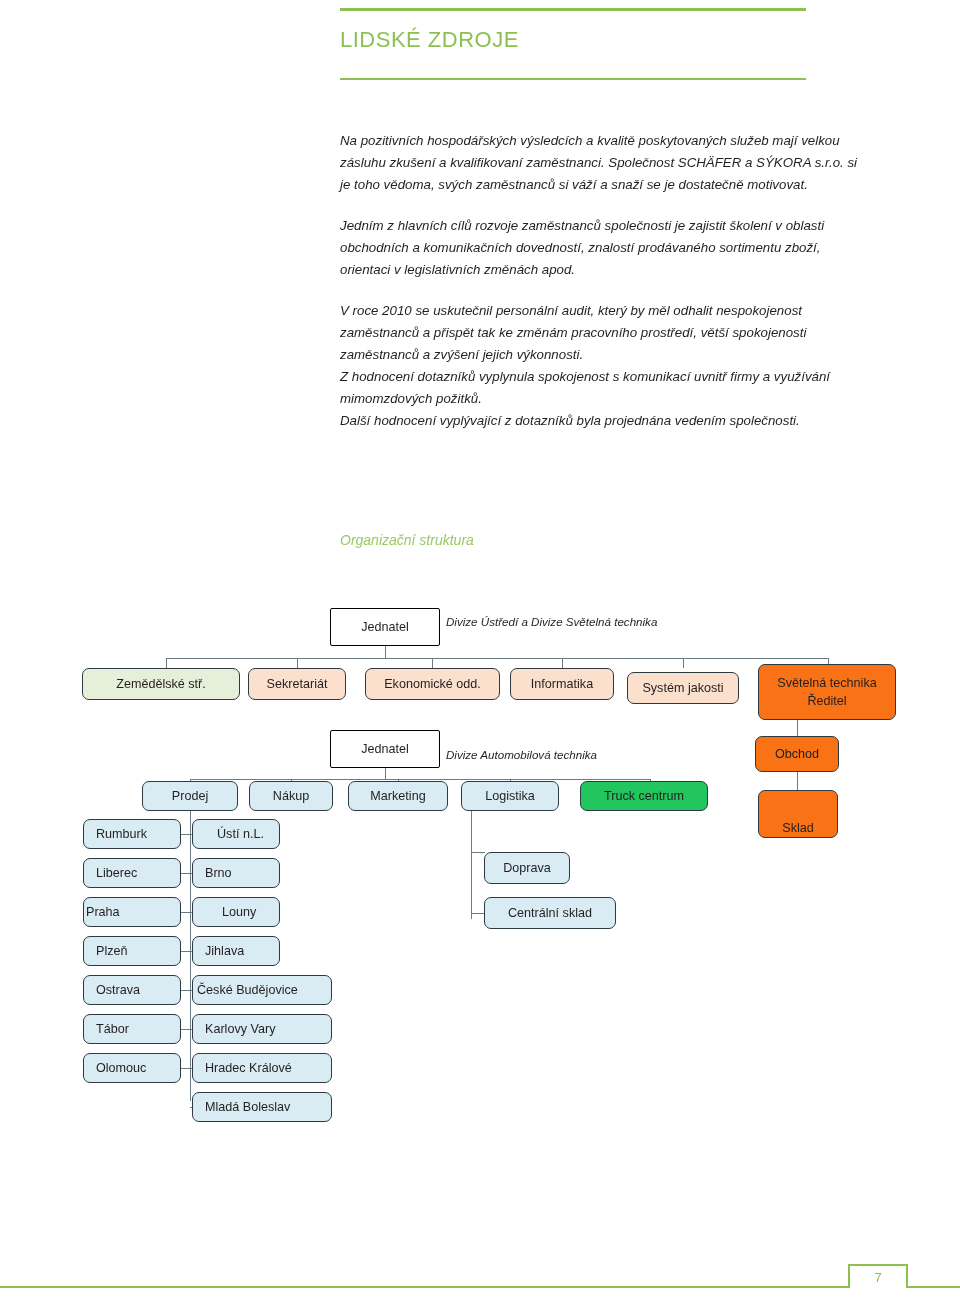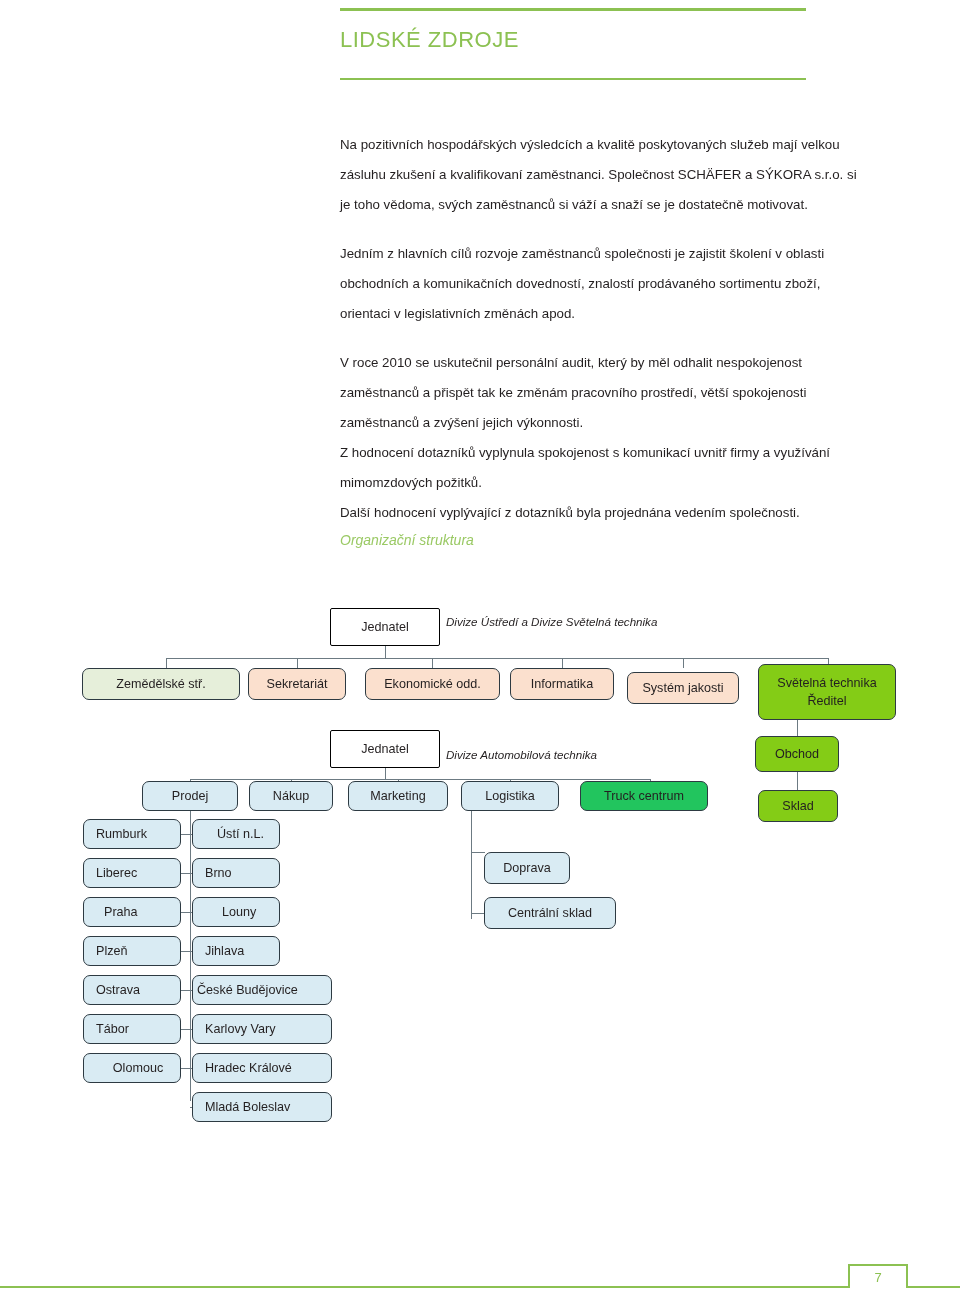--- a/index.html
+++ b/index.html
@@ -39,22 +39,23 @@
     white-space: nowrap;
   }
 
   
   .body-col {
     position: absolute;
     left: 340px; top: 130px;
     width: 530px;
   }
   .para {
+    font-style: italic;
     font-size: 13.3px;
-    line-height: 30px;
+    line-height: 22px;
     margin: 0 0 19px 0;
     text-align: left;
     color: #231f20;
   }
   .para.tight { margin-bottom: 0; }
 
   .sub-head {
     position: absolute;
     left: 340px; top: 532px;
     font-style: italic;
@@ -84,21 +85,21 @@
     flex-direction: column;
     align-items: center;
     justify-content: center;
     line-height: 18px;
     text-align: center;
     white-space: nowrap;
   }
   .node.sq { border-radius: 2px; border-color: #000; }
   .node.green  { background: #e6efda; }
   .node.peach  { background: #fbe0ce; }
-  .node.lav    { background: #84cc16; }
+  .node.lav    { background: #f97316; }
   .node.blue   { background: #d9ebf3; }
   .node.tan    { background: #22c55e; }
 
   .caption {
     position: absolute;
     font-style: italic;
     font-size: 11.6px;
     color: #231f20;
     white-space: nowrap;
   }
@@ -190,21 +191,21 @@
 
   <div class="node lav" style="left:758px; top:664px; width:138px; height:56px;">
     <span>Světelná technika</span>
     <span>Ředitel</span>
   </div>
   <div class="lnk v" style="left:797px; top:720px; height:16px;"></div>
   <div class="node lav" style="left:755px; top:736px; width:84px; height:36px;">
     <span>Obchod</span>
   </div>
   <div class="lnk v" style="left:797px; top:772px; height:18px;"></div>
-  <div class="node lav" style="left:758px; top:790px; width:80px; height:32px;">
+  <div class="node lav" style="left:758px; top:790px; width:80px; height:48px;justify-content:flex-end;">
     <span>Sklad</span>
   </div>
 
   <div class="node sq" style="left:330px; top:730px; width:110px; height:38px;">
     <span>Jednatel</span>
   </div>
   <div class="caption" style="left:446px; top:748px;">Divize Automobilová technika</div>
 
   <div class="lnk v" style="left:385px; top:768px; height:12px;"></div>
   <div class="lnk h" style="left:190px; top:779px; width:460px;"></div>
@@ -246,37 +247,37 @@
   <div class="lnk h" style="left:178px; top:834px; width:13px;"></div>
   <div class="node blue" style="left:83px; top:819px; width:98px; height:30px;">
     <span class="pad" style="width:100%; padding-left:12px; box-sizing:border-box; text-align:left;">Rumburk</span>
   </div>
   <div class="lnk h" style="left:178px; top:873px; width:13px;"></div>
   <div class="node blue" style="left:83px; top:858px; width:98px; height:30px;">
     <span style="width:100%; padding-left:12px; box-sizing:border-box; text-align:left;">Liberec</span>
   </div>
   <div class="lnk h" style="left:178px; top:912px; width:13px;"></div>
   <div class="node blue" style="left:83px; top:897px; width:98px; height:30px;">
-    <span style="width:100%; padding-left:20px; box-sizing:border-box; text-align:left;">Praha</span>
+    <span style="width:100%; padding-left:2px; box-sizing:border-box; text-align:left;">Praha</span>
   </div>
   <div class="lnk h" style="left:178px; top:951px; width:13px;"></div>
   <div class="node blue" style="left:83px; top:936px; width:98px; height:30px;">
     <span style="width:100%; padding-left:12px; box-sizing:border-box; text-align:left;">Plzeň</span>
   </div>
   <div class="lnk h" style="left:178px; top:990px; width:13px;"></div>
   <div class="node blue" style="left:83px; top:975px; width:98px; height:30px;">
     <span style="width:100%; padding-left:12px; box-sizing:border-box; text-align:left;">Ostrava</span>
   </div>
   <div class="lnk h" style="left:178px; top:1029px; width:13px;"></div>
   <div class="node blue" style="left:83px; top:1014px; width:98px; height:30px;">
     <span style="width:100%; padding-left:12px; box-sizing:border-box; text-align:left;">Tábor</span>
   </div>
   <div class="lnk h" style="left:178px; top:1068px; width:13px;"></div>
   <div class="node blue" style="left:83px; top:1053px; width:98px; height:30px;">
-    <span style="width:100%; padding-left:12px; box-sizing:border-box; text-align:center;">Olomouc</span>
+    <span style="width:100%; padding-left:12px; box-sizing:border-box; text-align:left;">Olomouc</span>
   </div>
 
   <div class="lnk h" style="left:190px; top:834px; width:13px;"></div>
   <div class="node blue" style="left:192px; top:819px; width:88px; height:30px;">
     <span style="width:100%; padding-left:24px; box-sizing:border-box; text-align:left;">Ústí n.L.</span>
   </div>
   <div class="lnk h" style="left:190px; top:873px; width:13px;"></div>
   <div class="node blue" style="left:192px; top:858px; width:88px; height:30px;align-items:flex-end;">
     <span style="width:100%; padding-left:12px; box-sizing:border-box; text-align:left;">Brno</span>
   </div>

